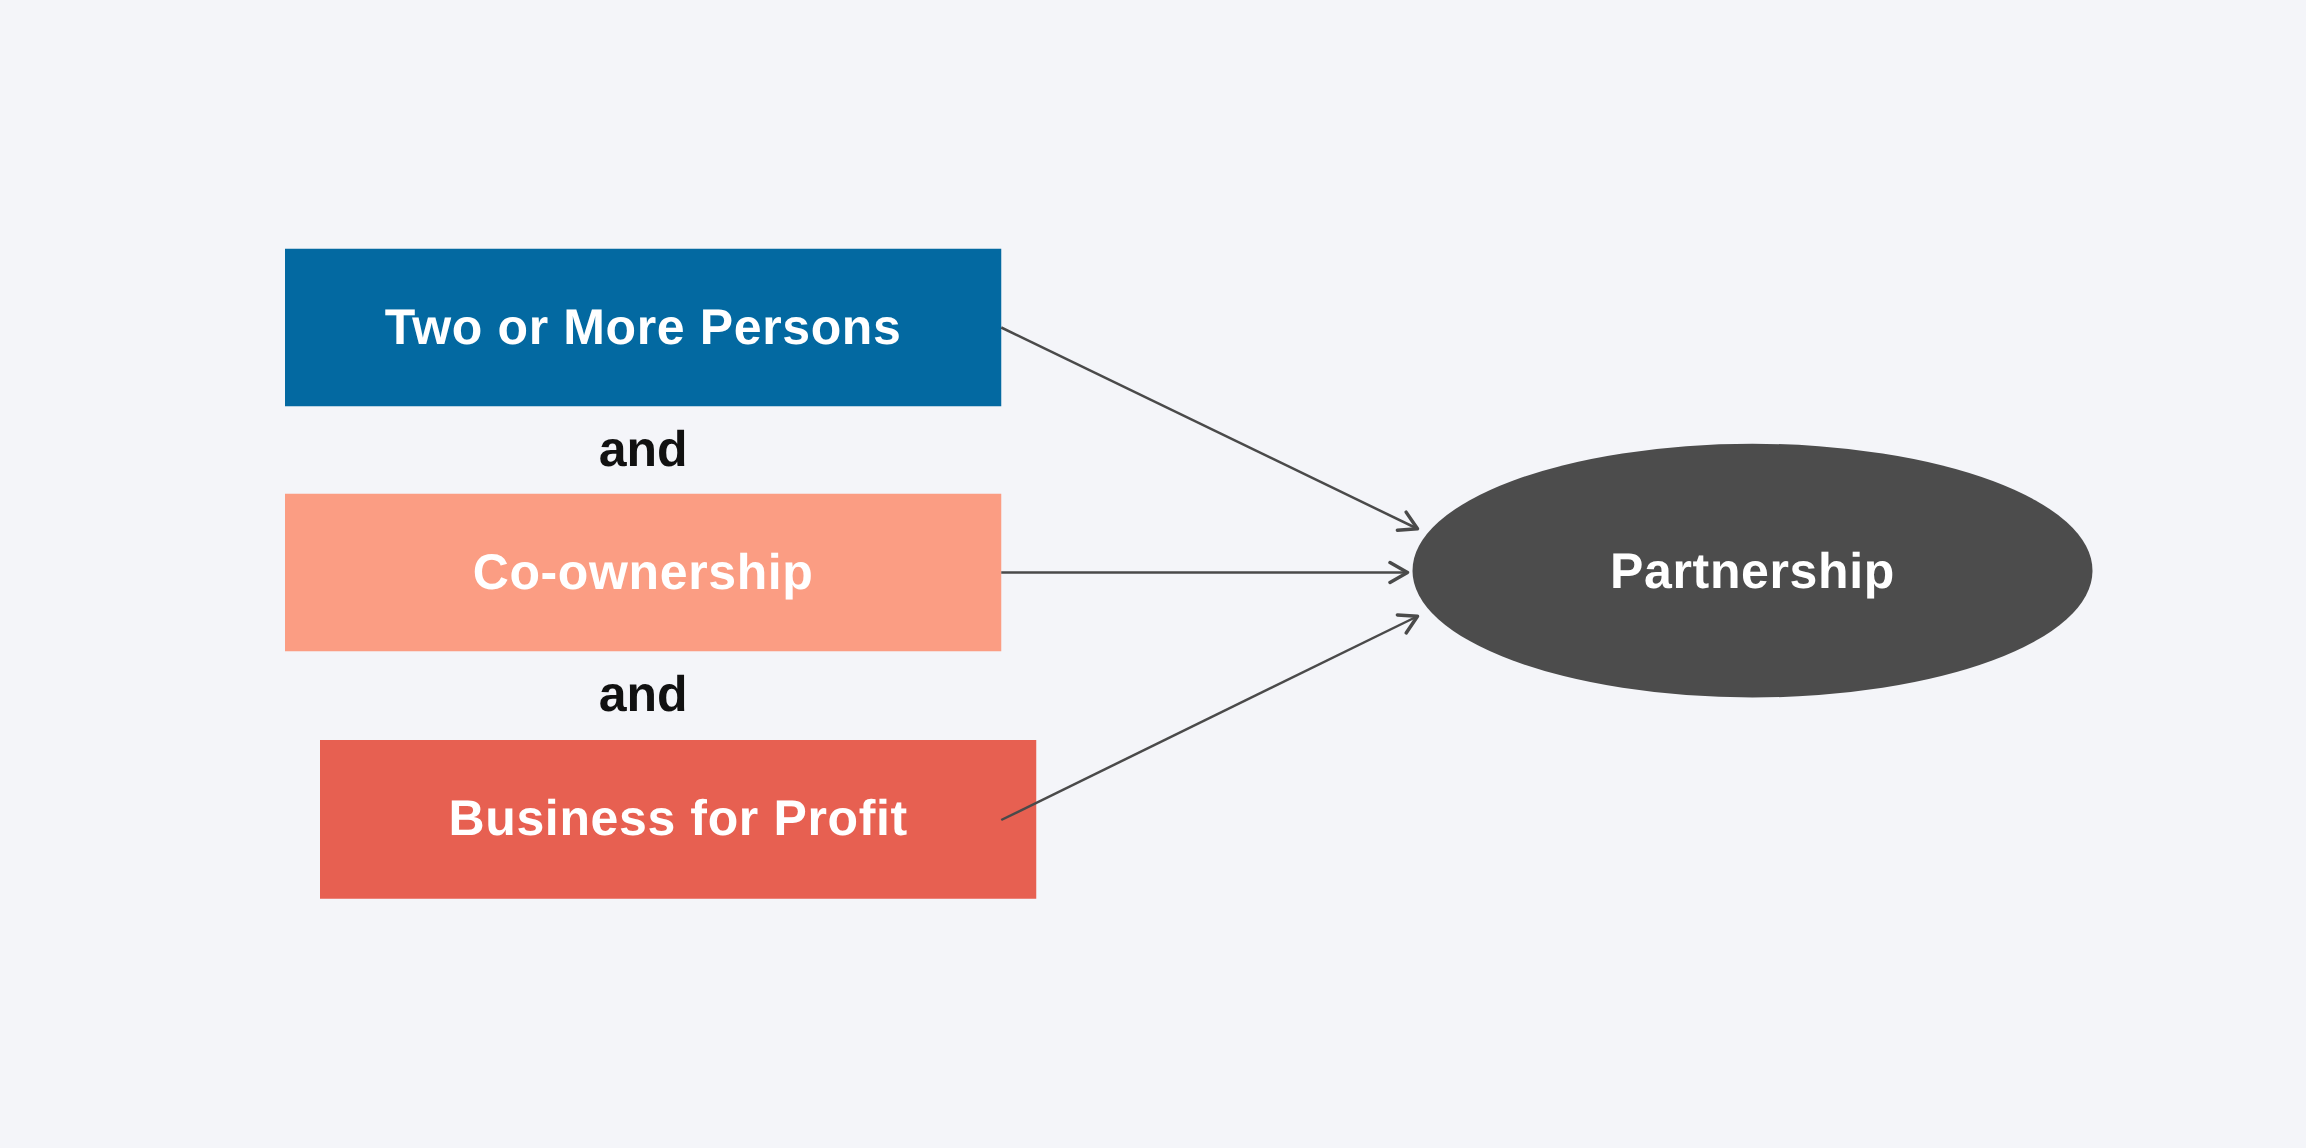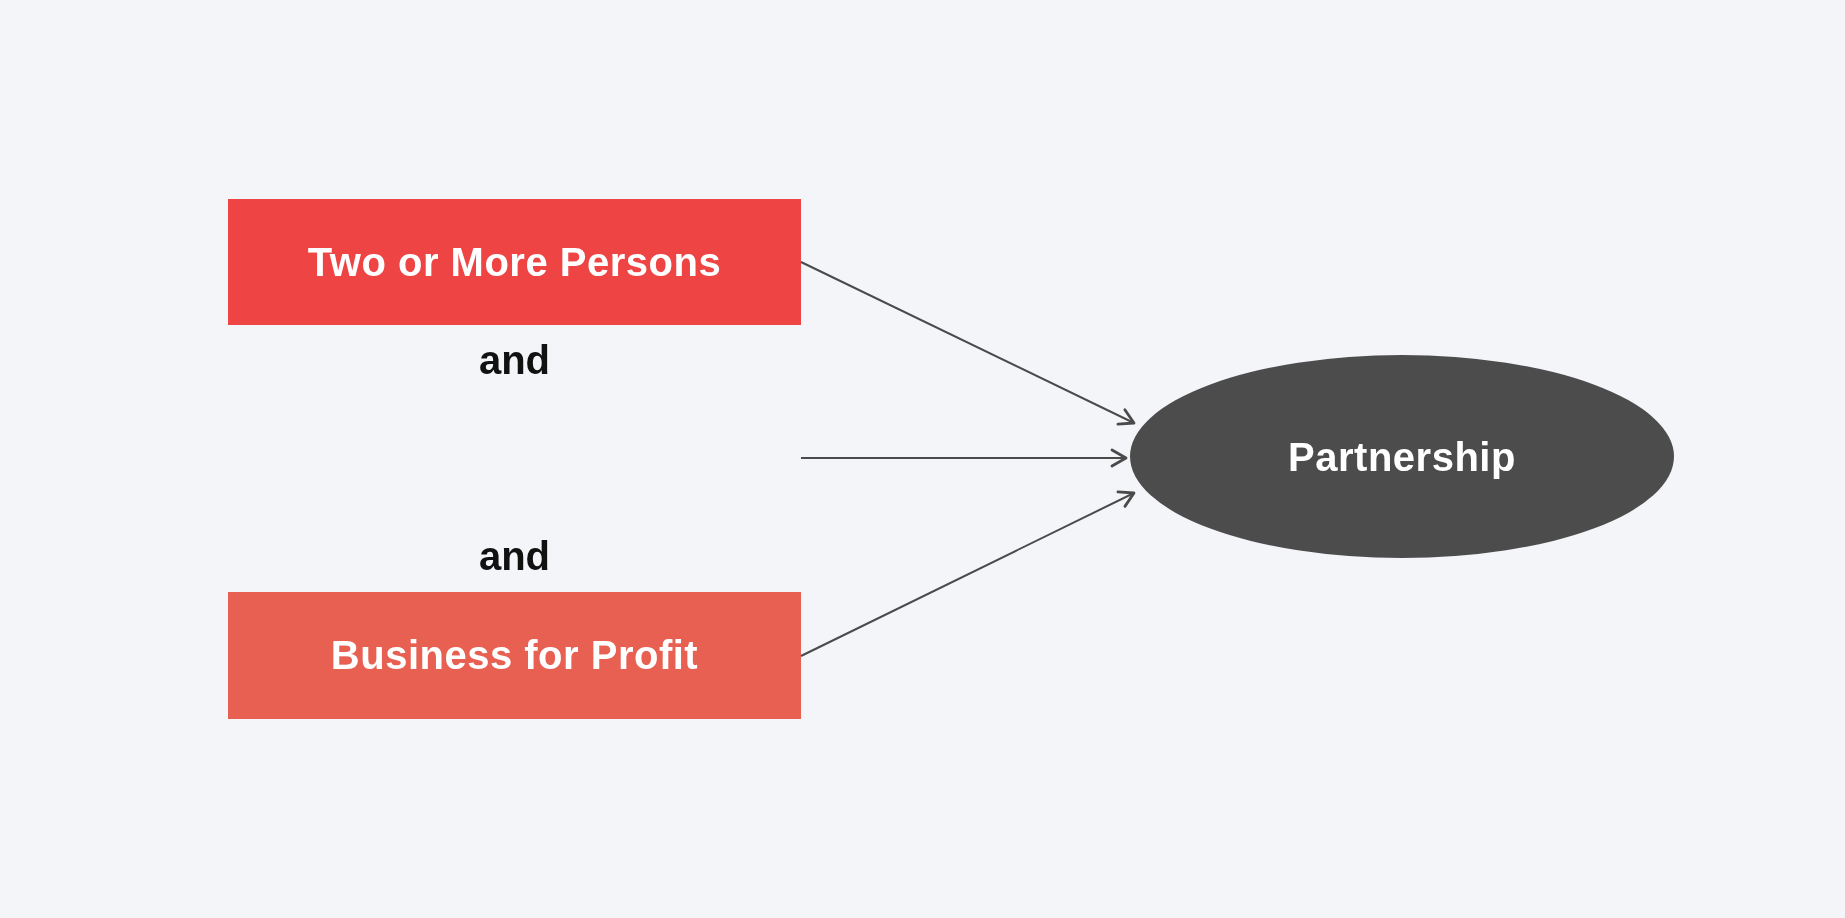--- a/index.html
+++ b/index.html
@@ -21,23 +21,23 @@
     width: 573px;
     height: 126px;
     display: flex;
     align-items: center;
     justify-content: center;
     color: #FFFFFF;
     font-size: 40px;
     font-weight: bold;
     letter-spacing: 0.5px;
   }
-  .node-rect.green  { top: 199px; background: #ef4444; }
+  .node-rect.green  { top: 199px; background: #0369a1; }
   .node-rect.salmon { top: 395px; background: #FB9D83; }
-  .node-rect.red    { top: 592px; height: 127px; background: #E76051; }
+  .node-rect.red    { top: 592px; height: 127px; background: #E76051; margin-left: 28px; }
 
   .and-sep {
     position: absolute;
     left: 228px;
     width: 573px;
     display: flex;
     align-items: center;
     justify-content: center;
     color: #111111;
     font-size: 40px;
@@ -67,20 +67,23 @@
 <div class="canvas">
 
   <div class="node-rect green">
     <span>Two or More Persons</span>
   </div>
 
   <div class="and-sep first">
     <span>and</span>
   </div>
 
+  <div class="node-rect salmon">
+    <span>Co-ownership</span>
+  </div>
 
   <div class="and-sep second">
     <span>and</span>
   </div>
 
   <div class="node-rect red">
     <span>Business for Profit</span>
   </div>
 
   <svg class="edges-layer" viewBox="0 0 1845 918" xmlns="http://www.w3.org/2000/svg">

